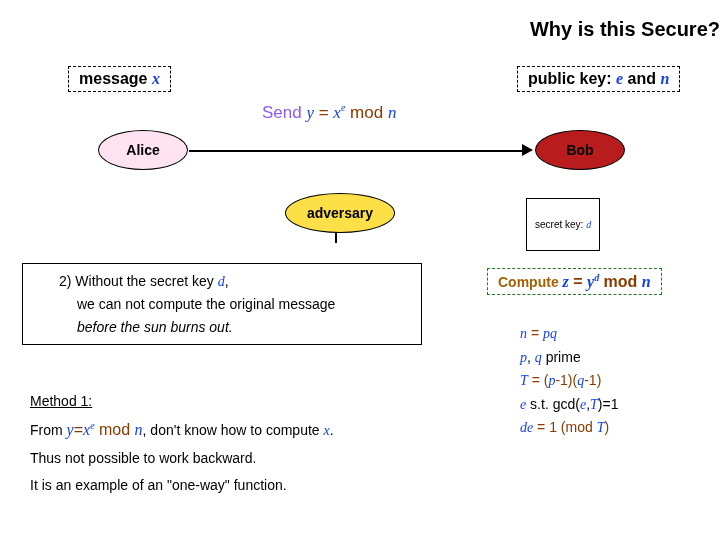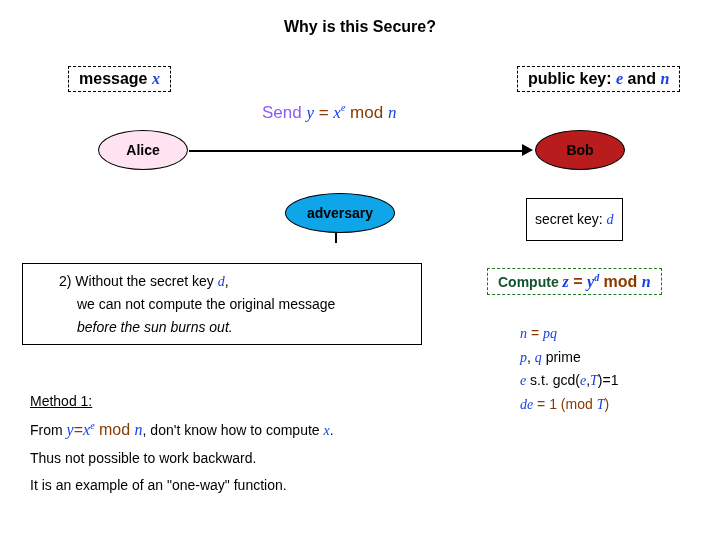--- a/index.html
+++ b/index.html
@@ -6,23 +6,23 @@
   body {
     width: 720px;
     height: 540px;
     font-family: "Comic Sans MS", "Segoe Script", cursive, sans-serif;
     font-size: 14px;
     color: #000;
     background: #fff;
     position: relative;
   }
   .title {
-    text-align: center;
+    text-align: right;
     font-weight: bold;
-    font-size: 16px;
+    font-size: 20px;
     padding-top: 18px;
   }
   .abs { position: absolute; }
 
   .dashed-box {
     border: 1.5px dashed #000;
     padding: 3px 10px;
     font-weight: bold;
     font-size: 16px;
     white-space: nowrap;
@@ -30,36 +30,36 @@
   .dashed-box-green {
     border: 1.5px dashed #1e7a1e;
     color: #1e7a1e;
     padding: 3px 10px;
     font-weight: bold;
     font-size: 14px;
     white-space: nowrap;
   }
   .solid-box {
     border: 1.5px solid #000;
-    padding: 12px 8px;
-    font-size: 14px;
+    padding: 20px 8px;
+    font-size: 10px;
     white-space: nowrap;
   }
 
   .ellipse {
     border: 1.5px solid #000;
     border-radius: 50%;
     display: flex;
     align-items: center;
     justify-content: center;
     font-weight: bold;
   }
   .alice { width: 90px; height: 40px; background: #ffe3f0; }
   .bob { width: 90px; height: 40px; background: #b91c1c; }
-  .adversary { width: 110px; height: 40px; background: #0ea5e9; }
+  .adversary { width: 110px; height: 40px; background: #fde047; }
 
   .arrow-line {
     position: absolute;
     height: 0;
     border-top: 2.5px solid #000;
   }
   .arrowhead {
     position: absolute;
     width: 0; height: 0;
     border-left: 11px solid #000;
@@ -129,38 +129,41 @@
 
 <div class="abs big-box note2" style="left:22px; top:263px; width:400px;padding-left:36px;">
   <div>
     <span>2) Without the secret key </span><span class="var">d</span><span>,</span>
   </div>
   <div style="padding-left:18px;">we can not compute the original message</div>
   <div class="italic" style="padding-left:18px;">before the sun burns out.</div>
 </div>
 
 <div class="abs dashed-box-green" style="left:487px; top:268px;">
-  <span style="color:#14532d;">Compute </span><span class="compute-eq"><span class="var">z</span><span class="brown"> = </span><span class="var">y</span><sup class="exp">d</sup><span class="brown"> mod </span><span class="var">n</span></span>
+  <span style="color:#a16207;">Compute </span><span class="compute-eq"><span class="var">z</span><span class="brown"> = </span><span class="var">y</span><sup class="exp">d</sup><span class="brown"> mod </span><span class="var">n</span></span>
 </div>
 
 <div class="abs" style="left:30px; top:360px; width:430px; line-height:1.9;">
   <div style="text-decoration: underline; margin-top: 28px;">Method 1:</div>
   <div>
     <span>From </span><span style="font-size:16px;"><span class="var">y</span><span class="brown">=</span><span class="var">x</span><sup class="exp">e</sup><span class="brown"> mod </span><span class="var">n</span></span><span>, don't know how to compute </span><span class="var">x</span><span>.</span>
   </div>
   <div>Thus not possible to work backward.</div>
   <div>It is an example of an "one-way" function.</div>
 </div>
 
 <div class="abs maths right-col" style="left:520px; top:320px;">
   <div class="math-line">
     <span class="var">n</span><span class="brown"> = </span><span class="var">pq</span>
   </div>
   <div class="math-line">
     <span class="var">p</span><span>, </span><span class="var">q</span><span> prime</span>
   </div>
   <div class="math-line">
+    <span class="var">T</span><span class="brown"> = (</span><span class="var">p</span><span class="brown">-1)(</span><span class="var">q</span><span class="brown">-1)</span>
+  </div>
+  <div class="math-line">
     <span class="var">e</span><span> s.t. gcd(</span><span class="var">e</span><span>,</span><span class="var">T</span><span>)=1</span>
   </div>
   <div class="math-line">
     <span class="var">de</span><span class="brown"> = 1 (mod </span><span class="var">T</span><span class="brown">)</span>
   </div>
 </div>
 
 </body></html>

